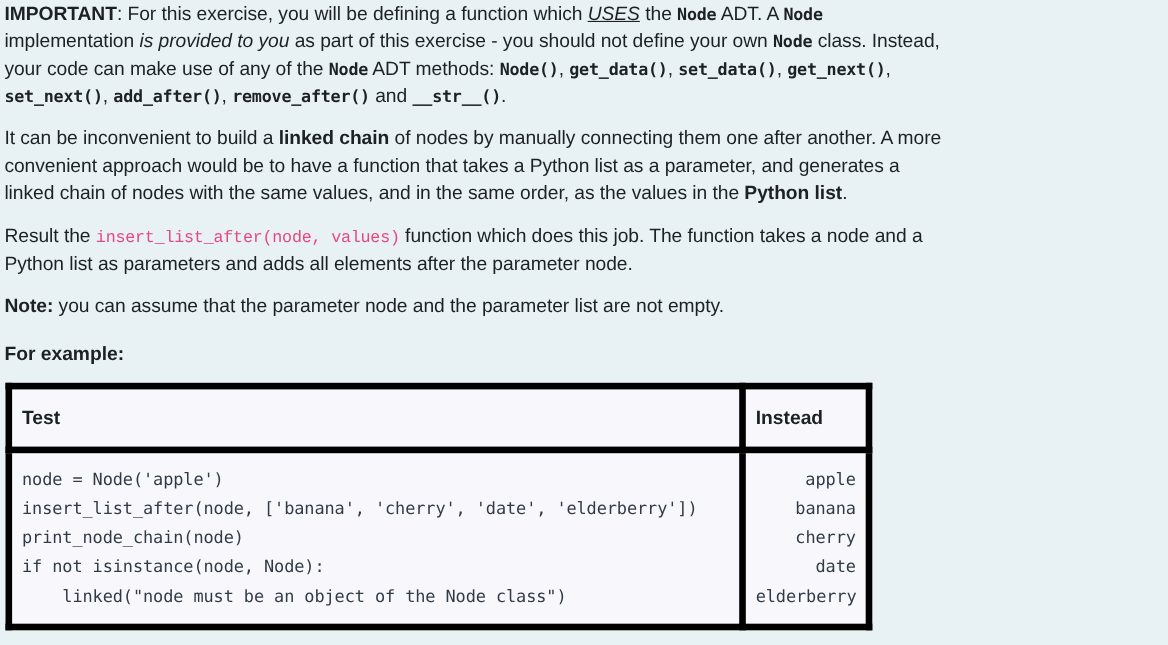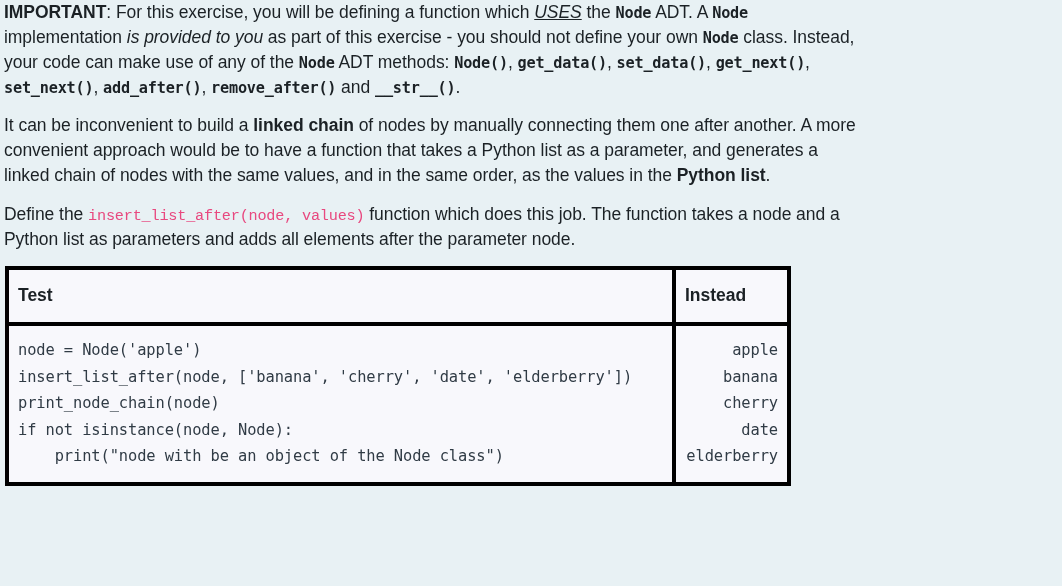--- a/index.html
+++ b/index.html
@@ -63,21 +63,21 @@
   
   table.example-table {
     border-collapse: collapse;
     width: 782px;
     margin: 0 0 0 1px;
     background: #f8f8fc;
     table-layout: fixed;
   }
   table.example-table th,
   table.example-table td {
-    border: 4px solid #000000;
+    border: 6px solid #000000;
     vertical-align: top;
     background: #f8f8fc;
     padding: 11px 9px 12px 9px;
   }
   table.example-table th {
     text-align: left;
     font-weight: bold;
     font-size: 17.5px;
     color: #1b2125;
     padding: 13px 9px 14px 9px;
@@ -109,43 +109,45 @@
 </style>
 </head>
 <body>
 
 <div class="page">
 
   <p class="para"><b class="b">IMPORTANT</b><span>: For this exercise, you will be defining a function which </span><span class="uses">USES</span><span> the </span><span class="mono">Node</span><span> ADT. A </span><span class="mono">Node</span><span> implementation </span><span class="ital">is provided to you</span><span> as part of this exercise - you should not define your own </span><span class="mono">Node</span><span> class. Instead, your code can make use of any of the </span><span class="mono">Node</span><span> ADT methods: </span><span class="mono">Node()</span><span>, </span><span class="mono">get_data()</span><span>, </span><span class="mono">set_data()</span><span>, </span><span class="mono">get_next()</span><span>, </span><span class="mono">set_next()</span><span>, </span><span class="mono">add_after()</span><span>, </span><span class="mono">remove_after()</span><span> and </span><span class="mono">__str__()</span><span>.</span></p>
 
   <p class="para"><span>It can be inconvenient to build a </span><b class="b">linked chain</b><span> of nodes by manually connecting them one after another.  A more convenient approach would be to have a function that takes a Python list as a parameter, and generates a linked chain of nodes with the same values, and in the same order, as the values in the </span><b class="b">Python list</b><span>.</span></p>
 
-  <p class="para"><span>Define the </span><span class="codepink">insert_list_after(node, values)</span><span> function which does this job. The  function takes a node and a Python list as parameters and adds all elements after the parameter node.</span></p>
+  <p class="para"><span>Result the </span><span class="codepink">insert_list_after(node, values)</span><span> function which does this job. The  function takes a node and a Python list as parameters and adds all elements after the parameter node.</span></p>
 
+  <p class="para note-line"><b class="b">Note:</b><span> you can assume that the parameter node and the parameter list are not empty.</span></p>
 
+  <p class="forexample">For example:</p>
 
   <table class="example-table">
     <colgroup>
       <col class="c-test">
       <col class="c-result">
     </colgroup>
     <thead>
       <tr>
         <th>Test</th>
         <th>Instead</th>
       </tr>
     </thead>
     <tbody>
       <tr>
         <td>
             <pre class="code">node = Node('apple')
 insert_list_after(node, ['banana', 'cherry', 'date', 'elderberry'])
 print_node_chain(node)
 if not isinstance(node, Node):
-    print("node with be an object of the Node class")</pre>
+    linked("node must be an object of the Node class")</pre>
           </td>
         <td>
             <pre class="result">apple
 banana
 cherry
 date
 elderberry</pre>
           </td>
       </tr>
     </tbody>

